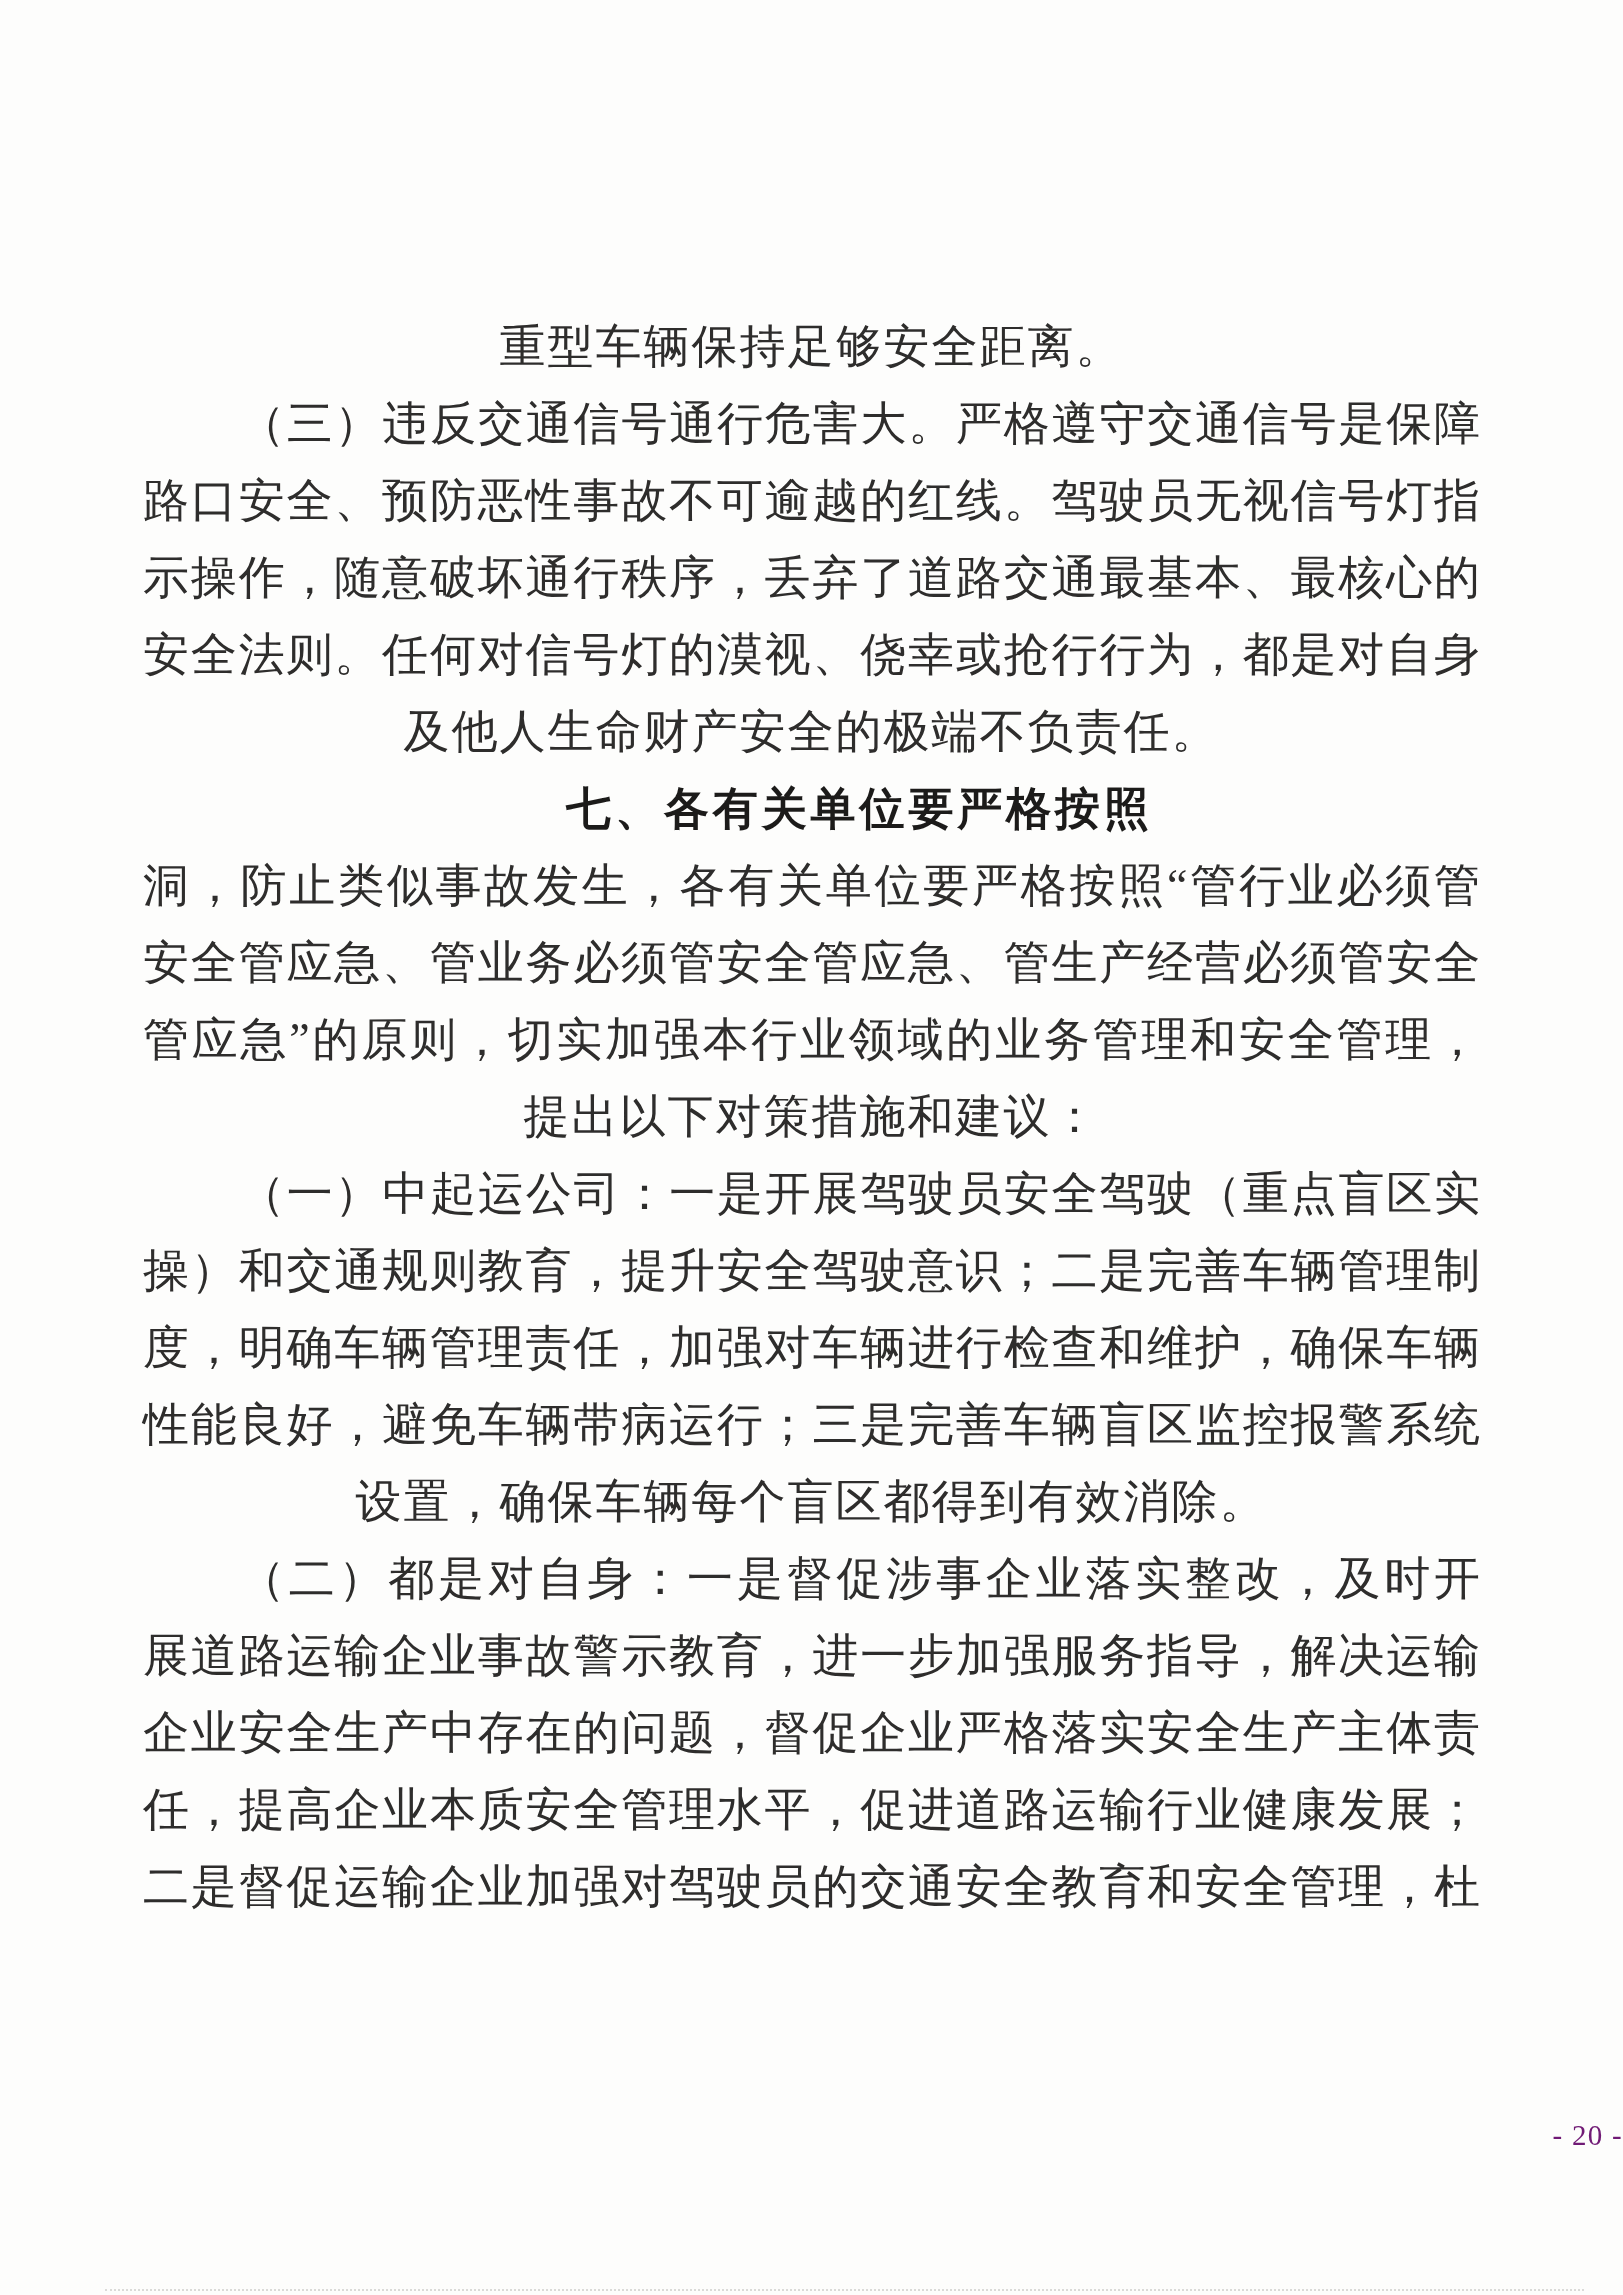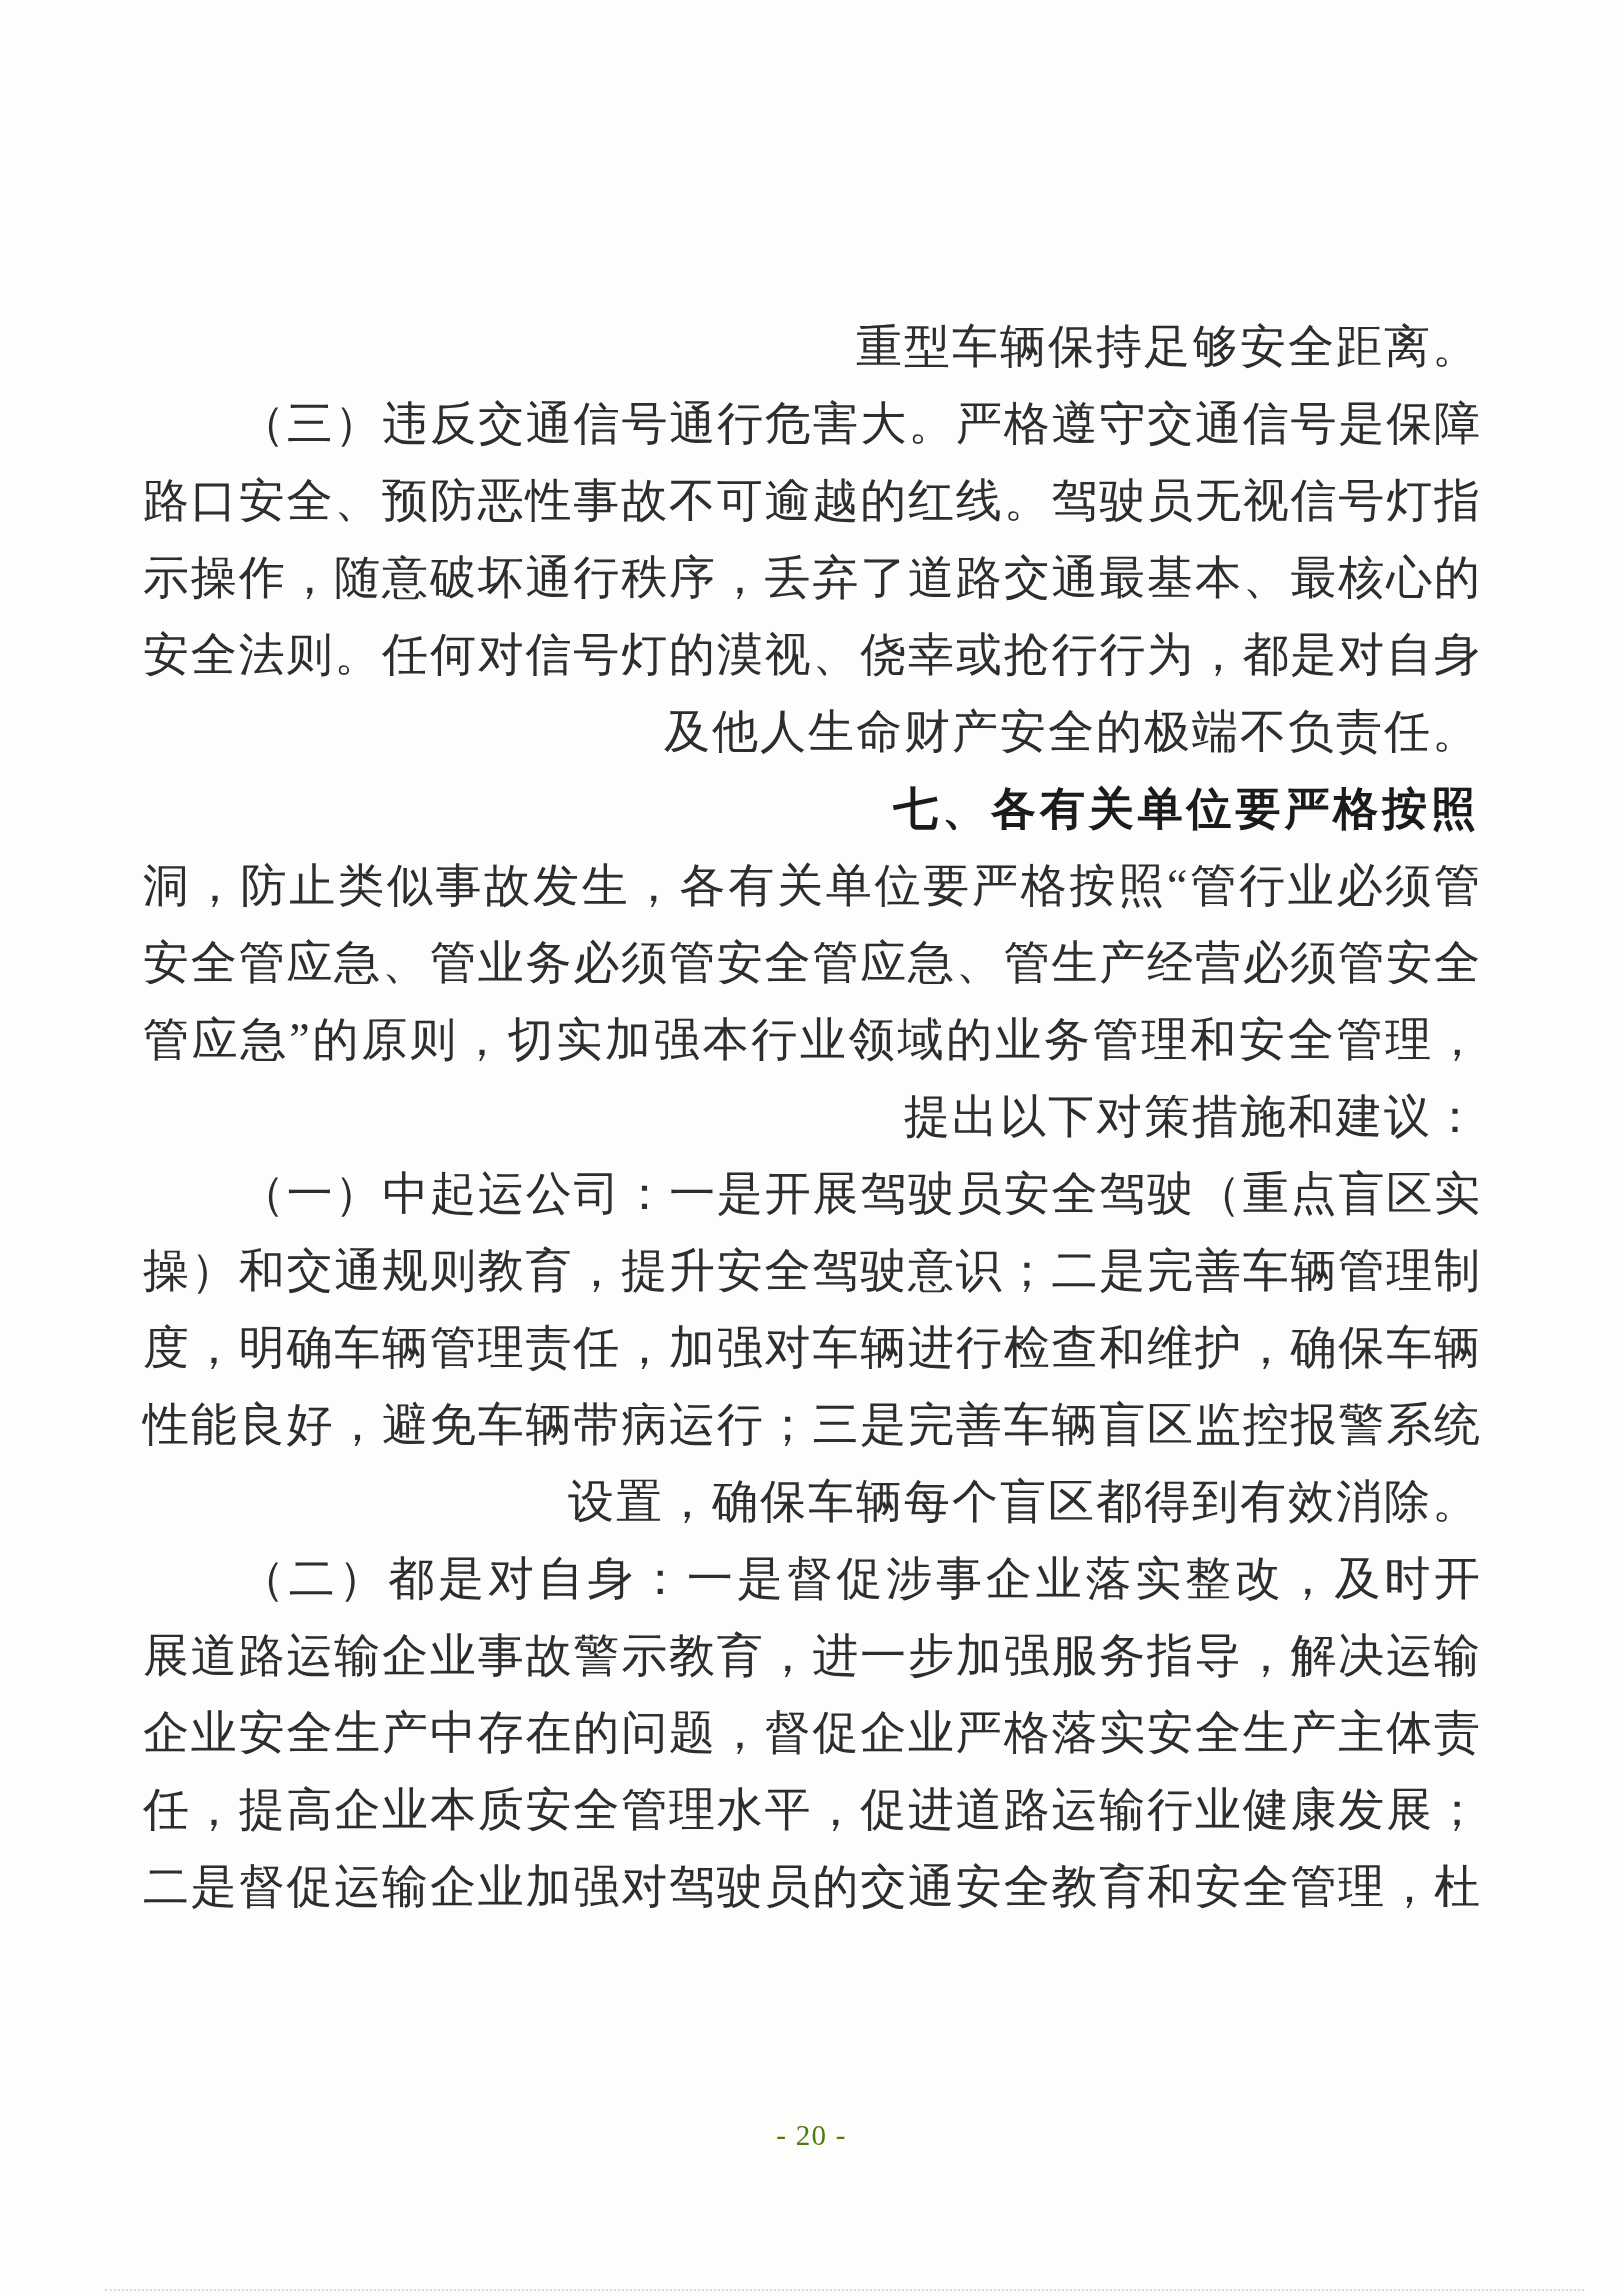--- a/index.html
+++ b/index.html
@@ -21,21 +21,21 @@
     left: 143px;
     top: 308px;
     width: 1337px;
   }
   .line {
     height: 77px;
     line-height: 77px;
     font-size: 46px;
     letter-spacing: 2px;
     white-space: nowrap;
-    text-align: right;
+    text-align: center;
   }
   .line.justify {
     white-space: normal;
     text-align: justify;
     text-align-last: justify;
     text-justify: inter-ideograph;
     letter-spacing: 0;
   }
   .line.indent {
     padding-left: 96px;
@@ -48,24 +48,24 @@
     font-weight: 700;
     color: #1c1b1a;
     font-size: 45px;
     letter-spacing: 3.9px;
   }
   .footer {
     position: absolute;
     left: 0;
     top: 2119px;
     width: 1623px;
-    text-align: center;
+    text-align: right;
     font-size: 29px;
     letter-spacing: 1.3px;
-    color: #4d7c0f;
+    color: #701a75;
   }
   .scan-edge {
     position: absolute;
     left: 105px;
     right: 39px;
     bottom: 3.9px;
     border-bottom: 2.6px dotted #9a9a96;
     opacity: 0.35;
   }
 </style>

